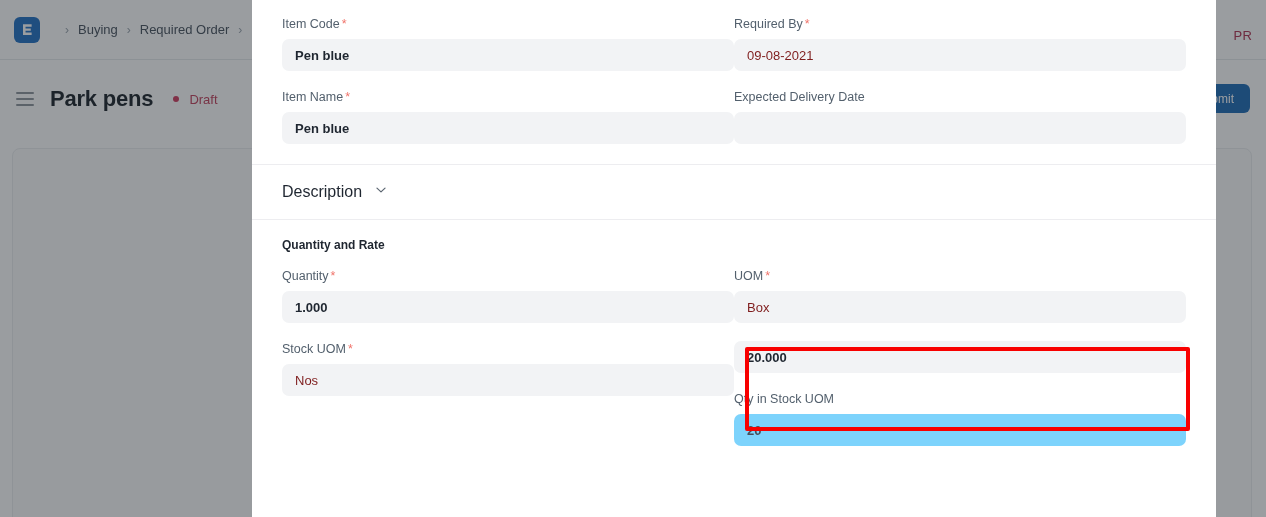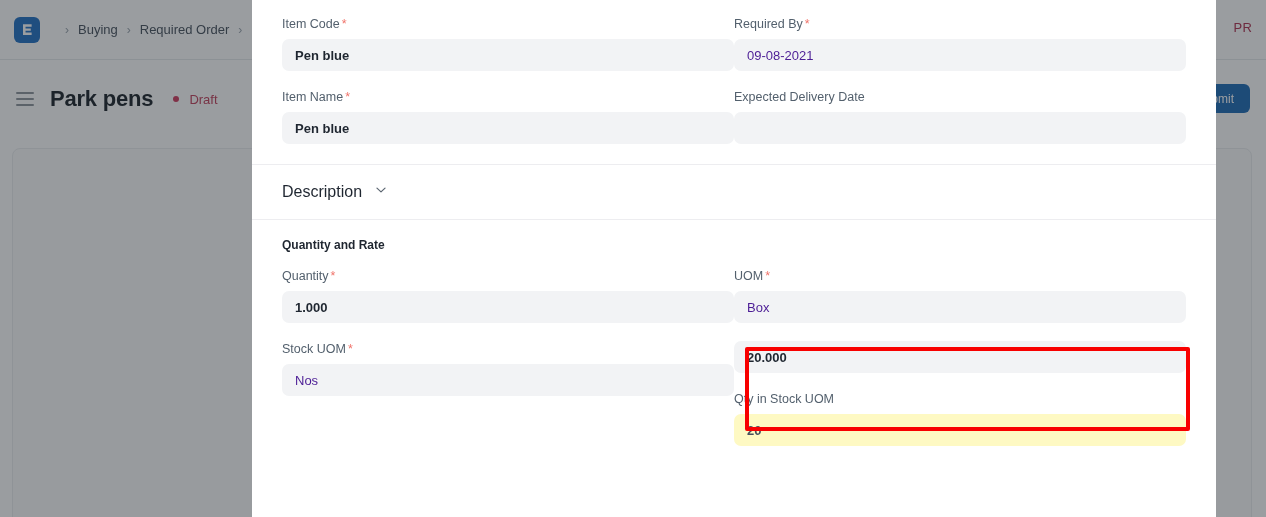--- a/index.html
+++ b/index.html
@@ -59,21 +59,21 @@
   .crumb { color: #46505c; }
   .crumb-sep {
     margin: 0 9px;
     color: #9aa3ad;
     font-size: 12px;
   }
 
   .navbar-right {
     position: absolute;
     right: 14px;
-    top: 4px;
+    top: 12px;
     height: 47px;
     display: flex;
     align-items: center;
     gap: 12px;
     margin-left: 34px;
   }
   .pr-text {
     font-size: 13px;
     color: #b03050;
     letter-spacing: .2px;
@@ -218,22 +218,22 @@
     background: #f2f3f5;
     border: 1px solid transparent;
     border-radius: 7px;
     display: flex;
     align-items: center;
     padding: 0 12px;
     font-size: 13px;
     color: #1f2630;
     font-weight: bold;
   }
-  .field-control.plain { font-weight: normal; color: #4c1d95; }
-  .field-control.muted { color: #46505c; font-weight: bold; background: #fef9c3; }
+  .field-control.plain { font-weight: normal; color: #7f1d1d; }
+  .field-control.muted { color: #46505c; font-weight: bold; background: #7dd3fc; }
 
   .collapse-header {
     display: flex;
     align-items: center;
     gap: 12px;
     padding: 18px 30px;
     cursor: pointer;
   }
   .collapse-title {
     font-size: 16px;

